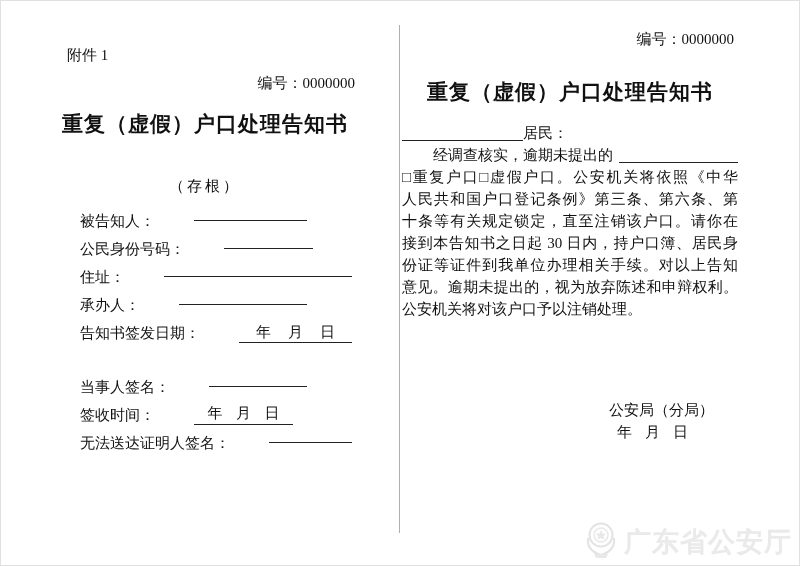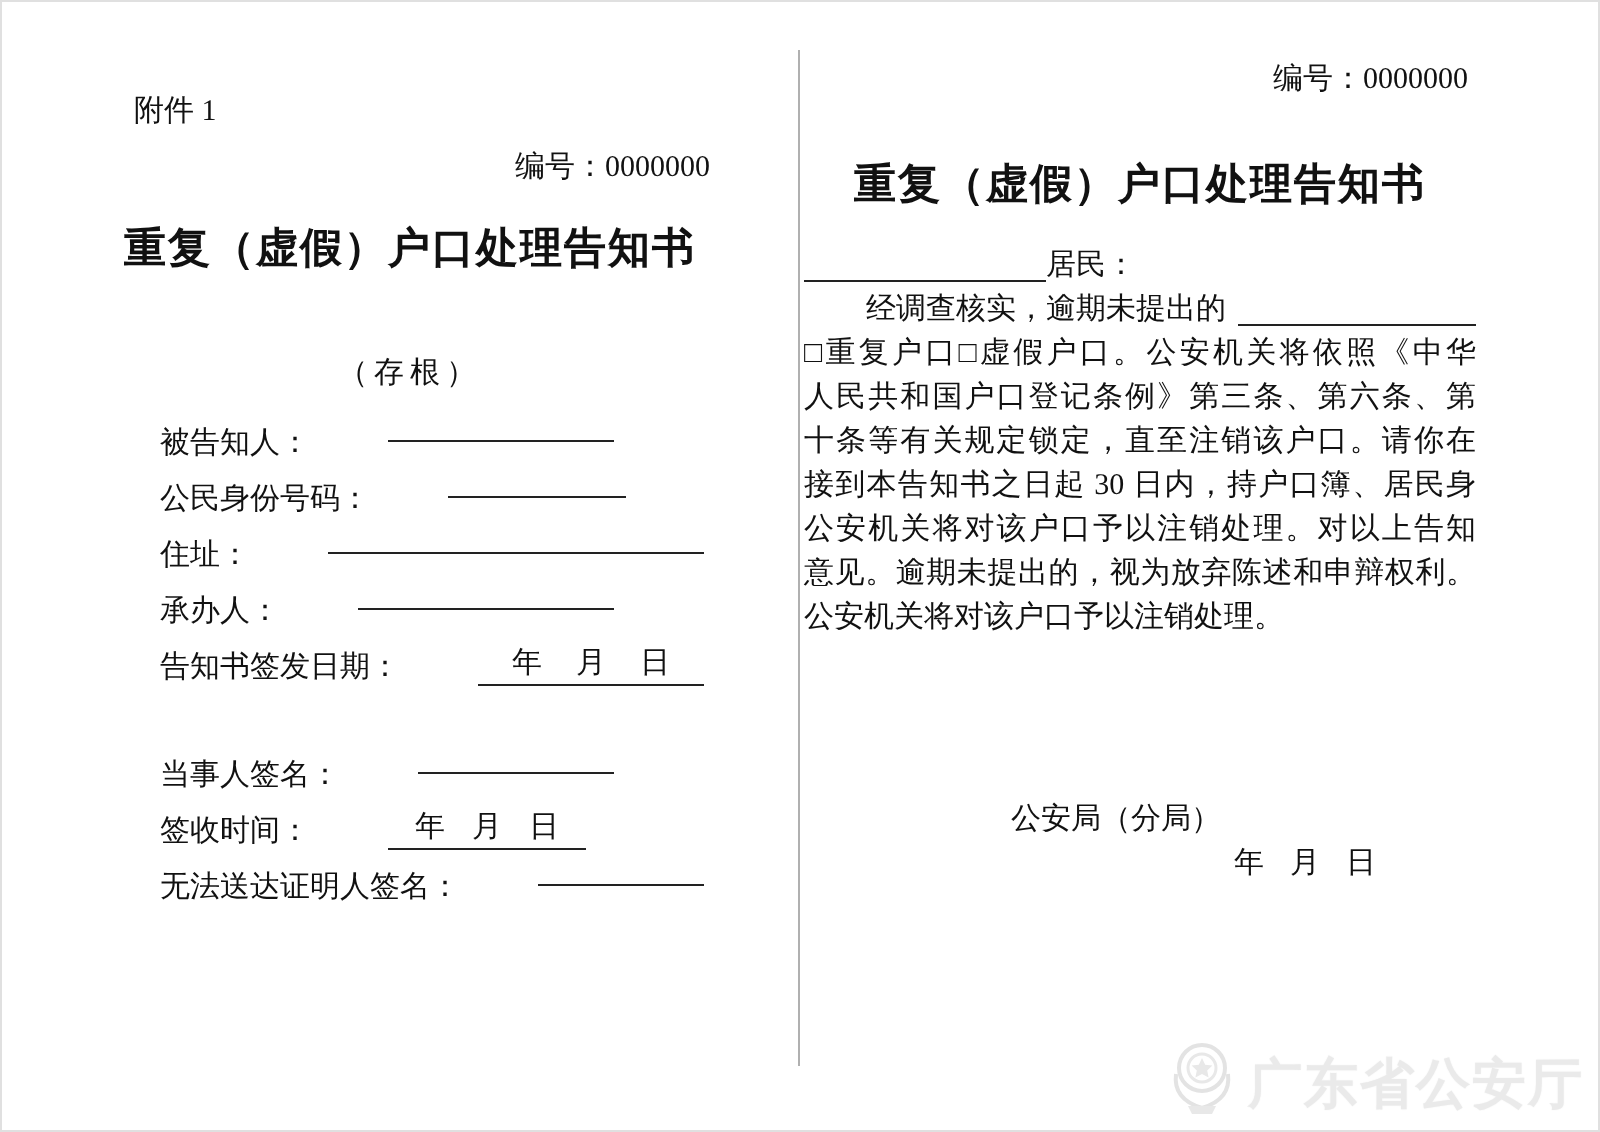--- a/index.html
+++ b/index.html
@@ -70,21 +70,21 @@
   .bline { height: 22px; line-height: 22px; }
   .bflex { display: flex; align-items: flex-end; }
   .bflex .u { margin-bottom: 3px; }
   .jl { text-align: justify; text-align-last: justify; }
   .ublank1 { flex: 0 0 121px; }
   .ublank2 { flex: 1 1 auto; margin-left: 6px; }
   .ublank3 { flex: 0 0 193px; }
   .spread { flex: 1 1 auto; text-align: justify; text-align-last: justify; line-height: 22px; }
   .indent2 { padding-left: 31px; }
   .sig { position: absolute; left: 0; right: 0; top: 399px; font-size: 15px; }
-  .sig .issuer { text-align: center; padding-right: 24px; line-height: 22px; }
+  .sig .issuer { text-align: right; padding-right: 24px; line-height: 22px; }
   .sig .sigdate {
     display: flex; justify-content: flex-end; gap: 13px;
     padding-right: 50px; line-height: 22px;
   }
 
   
   .watermark {
     position: absolute; right: 8px; bottom: 2px;
     display: flex; align-items: center; gap: 4px;
     pointer-events: none;
@@ -166,21 +166,21 @@
       <span>居民：</span>
     </div>
     <div class="bline bflex">
       <span class="indent2">经调查核实，逾期未提出的</span>
       <span class="u ublank2"></span>
     </div>
     <div class="bline jl">□重复户口□虚假户口。公安机关将依照《中华</div>
     <div class="bline jl">人民共和国户口登记条例》第三条、第六条、第</div>
     <div class="bline jl">十条等有关规定锁定，直至注销该户口。请你在</div>
     <div class="bline jl">接到本告知书之日起 30 日内，持户口簿、居民身</div>
-    <div class="bline jl">公安机关将对该户口予以注销处理。对以上告知</div>
+    <div class="bline jl">份证等证件到我单位办理相关手续。对以上告知</div>
     <div class="bline jl">意见。逾期未提出的，视为放弃陈述和申辩权利。</div>
     <div class="bline">公安机关将对该户口予以注销处理。</div>
   </div>
 
   <div class="sig">
     <div class="issuer">公安局（分局）</div>
     <div class="sigdate">
       <span>年</span>
       <span>月</span>
       <span>日</span>

